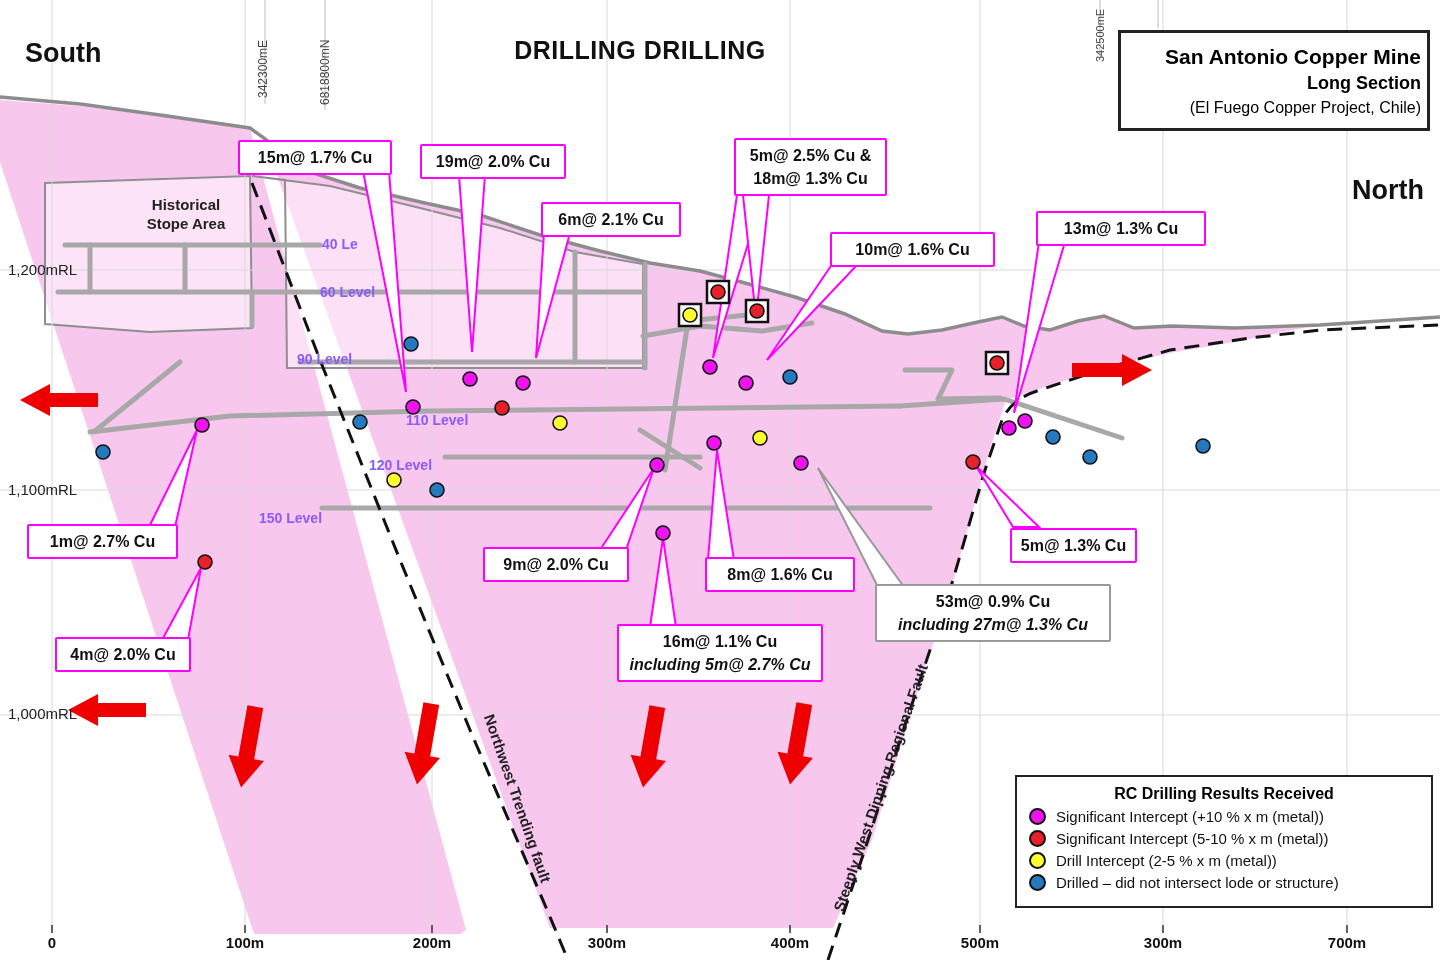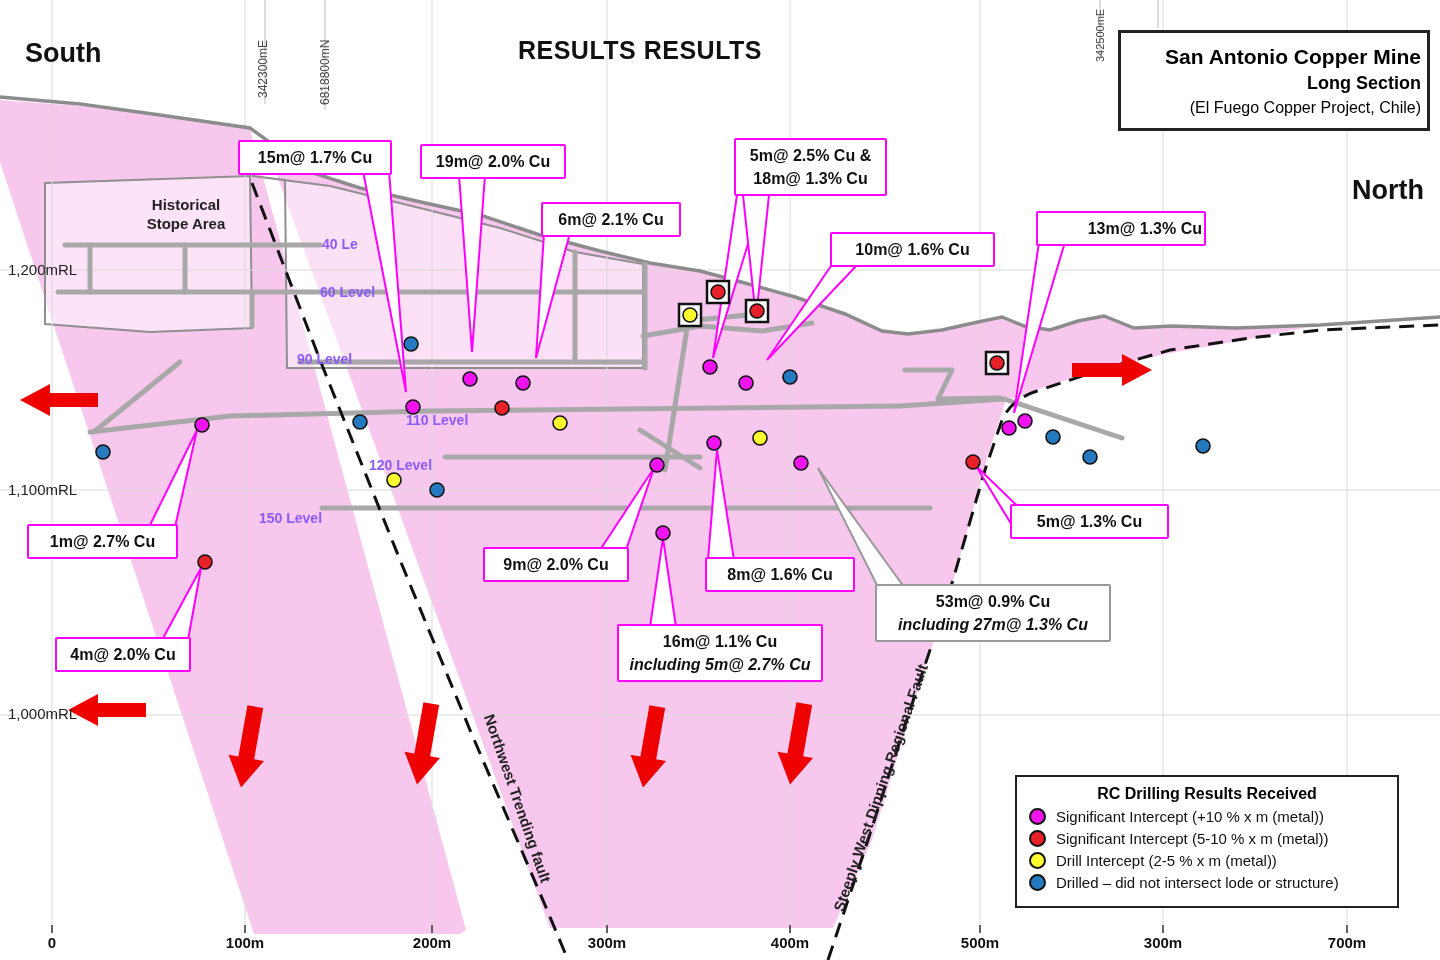--- a/index.html
+++ b/index.html
@@ -14,21 +14,21 @@
 .coord{font-size:12px;color:#444;transform:rotate(-90deg);transform-origin:left top;white-space:nowrap}
 .fault-label{font-size:15px;font-weight:bold;color:#222;white-space:nowrap}
 .stope-label{left:140px;top:196px;width:92px;text-align:center;font-size:15px;font-weight:bold;color:#222;line-height:1.25}
 .callout{position:absolute;background:#fff;border:2px solid #FF00FF;border-radius:2px;text-align:center;font-weight:bold;font-size:16px;color:#111;padding:4px 2px;line-height:1.45}
 .callout.gray{border-color:#999}
 .callout .ital{font-style:italic}
 .infobox{left:1118px;top:30px;width:312px;background:#fff;border:3px solid #222;text-align:right;padding:9px 6px;line-height:1.4;z-index:5}
 .infobox .l1{font-size:21px;font-weight:bold}
 .infobox .l2{font-size:18px;font-weight:bold}
 .infobox .l3{font-size:16px}
-.legend{left:1015px;top:775px;width:384px;background:#fff;border:2px solid #222;padding:8px 12px 10px;z-index:5}
+.legend{left:1015px;top:775px;width:418px;background:#fff;border:2px solid #222;padding:8px 12px 10px;z-index:5}
 .legend-title{text-align:center;font-size:16px;font-weight:bold;margin-bottom:4px}
 .legend-row{display:flex;align-items:center;gap:10px;margin:5px 0;font-size:15px;color:#111}
 .legend-dot{width:17px;height:17px;border-radius:50%;border:2px solid #111;flex:0 0 17px}
 #x-axis{position:absolute;left:0;top:934px;width:100%;height:24px}
 .xlab{position:absolute;top:0;transform:translateX(-50%);font-size:15px;font-weight:bold;color:#111}
 #callouts{position:absolute;left:0;top:0;width:100%;height:100%;pointer-events:none;z-index:4}
 </style>
 </head>
 <body>
 
@@ -169,21 +169,21 @@
         <rect x="986" y="352" width="22" height="22" fill="#fff" stroke="#111" stroke-width="2.5"></rect>
         <circle cx="997" cy="363" r="7" fill="#E8202A" stroke="#111" stroke-width="1.6"></circle>
         <circle cx="1009" cy="428" r="7" fill="#F013F0" stroke="#111" stroke-width="1.6"></circle>
         <circle cx="1025" cy="421" r="7" fill="#F013F0" stroke="#111" stroke-width="1.6"></circle>
         <circle cx="1053" cy="437" r="7" fill="#2579BE" stroke="#111" stroke-width="1.6"></circle>
         <circle cx="1090" cy="457" r="7" fill="#2579BE" stroke="#111" stroke-width="1.6"></circle>
         <circle cx="1203" cy="446" r="7" fill="#2579BE" stroke="#111" stroke-width="1.6"></circle>
       </g>
   </svg>
 
-  <div class="abs page-title">RESULTS RESULTS</div>
+  <div class="abs page-title">DRILLING DRILLING</div>
   <div class="abs compass" style="left:25px;top:38px">South</div>
   <div class="abs compass" style="left:1352px;top:175px">North</div>
 
   <div class="abs coord" style="left:256px;top:98px">342300mE</div>
   <div class="abs coord" style="left:318px;top:105px">6818800mN</div>
   <div class="abs coord" style="left:1094px;top:62px;font-size:11px">342500mE</div>
 
   <div class="abs elev" style="left:8px;top:261px">1,200mRL</div>
   <div class="abs elev" style="left:8px;top:481px">1,100mRL</div>
   <div class="abs elev" style="left:8px;top:705px">1,000mRL</div>
@@ -213,21 +213,21 @@
       <div class="callout" style="left: 541px; top: 202px; width: 140px;">
         <div>6m@ 2.1% Cu</div>
       </div>
       <div class="callout" style="left: 734px; top: 138px; width: 153px;">
         <div>5m@ 2.5% Cu &amp;</div>
         <div>18m@ 1.3% Cu</div>
       </div>
       <div class="callout" style="left: 830px; top: 232px; width: 165px;">
         <div>10m@ 1.6% Cu</div>
       </div>
-      <div class="callout" style="left: 1036px; top: 211px; width: 170px; text-align: right;">
+      <div class="callout" style="left: 1036px; top: 211px; width: 170px;">
         <div>13m@ 1.3% Cu</div>
       </div>
       <div class="callout" style="left: 27px; top: 524px; width: 151px;">
         <div>1m@ 2.7% Cu</div>
       </div>
       <div class="callout" style="left: 55px; top: 637px; width: 136px;">
         <div>4m@ 2.0% Cu</div>
       </div>
       <div class="callout" style="left: 483px; top: 547px; width: 146px;">
         <div>9m@ 2.0% Cu</div>
@@ -236,21 +236,21 @@
         <div>8m@ 1.6% Cu</div>
       </div>
       <div class="callout" style="left: 617px; top: 624px; width: 206px;">
         <div>16m@ 1.1% Cu</div>
         <div class="ital">including 5m@ 2.7% Cu</div>
       </div>
       <div class="callout gray" style="left: 875px; top: 584px; width: 236px;">
         <div>53m@ 0.9% Cu</div>
         <div class="ital">including 27m@ 1.3% Cu</div>
       </div>
-      <div class="callout" style="left: 1010px; top: 504px; width: 159px;">
+      <div class="callout" style="left: 1010px; top: 528px; width: 127px;">
         <div>5m@ 1.3% Cu</div>
       </div>
     </div>
 
   <div class="abs infobox">
     <div class="l1">San Antonio Copper Mine</div>
     <div class="l2">Long Section</div>
     <div class="l3">(El Fuego Copper Project, Chile)</div>
   </div>
 

